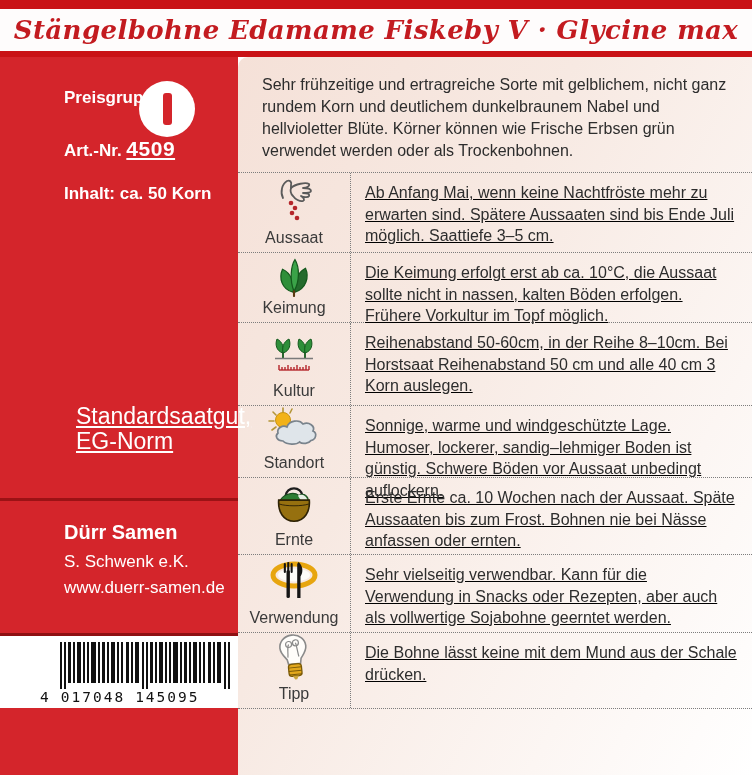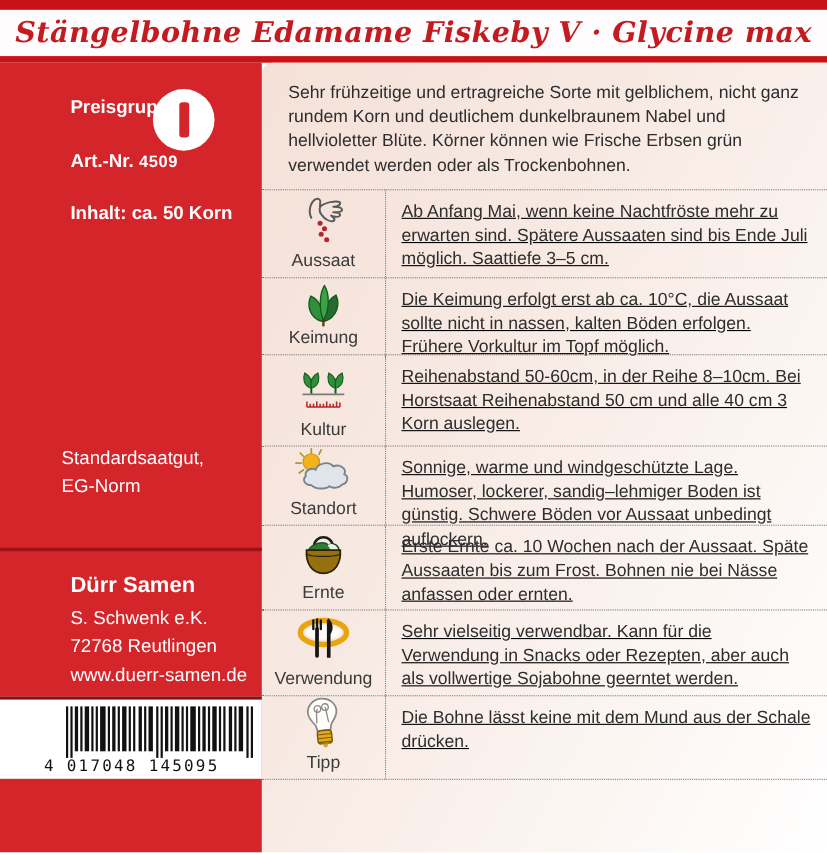--- a/index.html
+++ b/index.html
@@ -21,23 +21,23 @@
   .lower { display:flex; height:718px; }
 
   
   .sidebar { position:relative; width:238px; background:#d4252b; color:#fff; flex:0 0 238px; }
   .sb-label { font-weight:700; font-size:17px; }
   .pg-row   { position:absolute; left:64px; top:31px; }
   .pg-circle{ position:absolute; left:139px; top:24px; width:56px; height:56px; background:#fff; border-radius:50%;
               display:flex; align-items:center; justify-content:center; }
   .pg-bar   { width:9px; height:32px; background:#d4252b; border-radius:3px; }
   .artnr    { position:absolute; left:64px; top:80px; font-size:17px; font-weight:700; }
-  .artnr .val { font-size:15px; font-weight:700; letter-spacing:.5px; }
+  .artnr .val { font-size:21px; font-weight:700; letter-spacing:.5px;text-decoration:underline; }
   .inhalt   { position:absolute; left:64px; top:127px; }
-  .standards{ position:absolute; left:56px; top:347px; font-size:17px; line-height:25px; }
+  .standards{ position:absolute; left:76px; top:347px; font-size:23px; line-height:25px;text-decoration:underline; }
   .sb-divider { position:absolute; left:0; top:441px; width:100%; height:3px; background:#9c1215; }
   .brand    { position:absolute; left:64px; top:464px; font-size:20px; font-weight:700; }
   .address  { position:absolute; left:64px; top:492px; font-size:17px; line-height:26px; font-weight:400; }
 
   
   .barcode-band { position:absolute; left:0; top:576px; width:238px; height:75px; background:#fff; border-top:3px solid #8e1012; }
   .barcode { position:absolute; left:60px; top:6px; }
   .barcode svg { display:block; }
   .barcode-digits { position:absolute; left:40px; top:53px; width:196px;
        font-family:"DejaVu Sans Mono", monospace; font-size:14.5px; color:#111;
@@ -101,21 +101,20 @@
         <div>Standardsaatgut,</div>
         <div>EG-Norm</div>
       </div>
 
       <div class="sb-divider"></div>
 
       <div class="brand">Dürr Samen</div>
 
       <div class="address">
         <div>S. Schwenk e.K.</div>
-        <div>72768 Reutlingen</div>
         <div>www.duerr-samen.de</div>
       </div>
 
       <div class="barcode-band">
         <div class="barcode">
           <svg width="170" height="47" viewBox="0 0 170 47">
             <g fill="#111">
               <rect x="0" y="0" width="2" height="47"></rect>
                 <rect x="4" y="0" width="2" height="47"></rect>
               <rect x="8" y="0" width="3" height="41"></rect>

